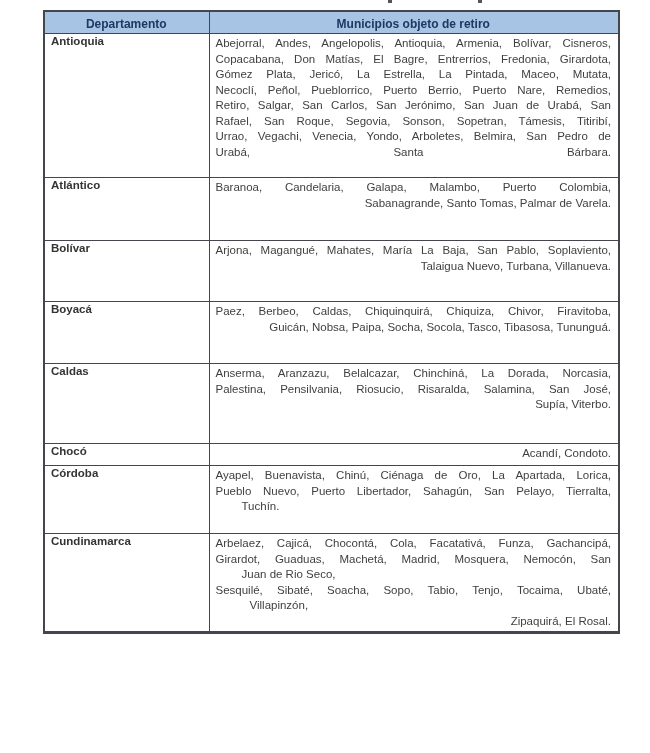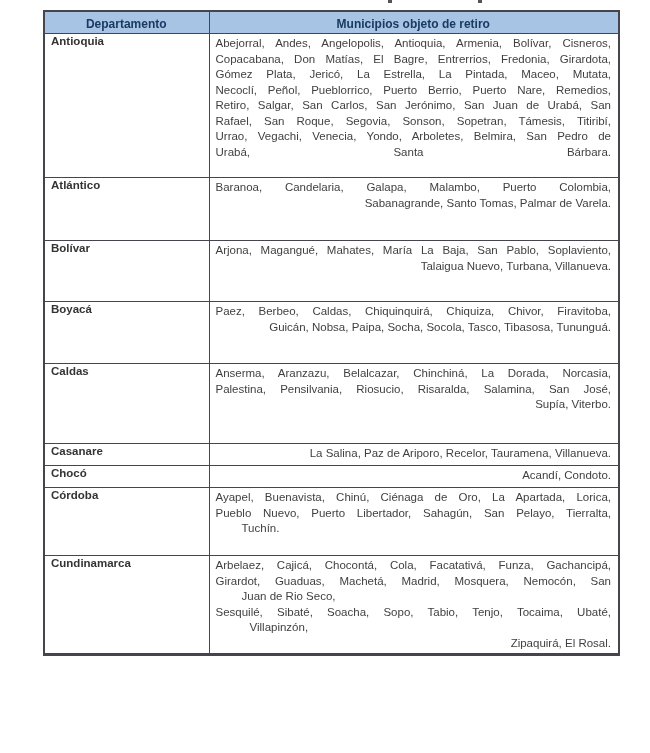--- a/index.html
+++ b/index.html
@@ -112,26 +112,20 @@
     </tr>
     <tr style="height:80px;">
       <td class="dep">Caldas</td>
       <td class="mun">
         <div class="line lj">Anserma, Aranzazu, Belalcazar, Chinchiná, La Dorada, Norcasia,</div>
         <div class="line lj">Palestina, Pensilvania, Riosucio, Risaralda, Salamina, San José,</div>
         <div class="line ll">Supía, Viterbo.</div>
       </td>
     </tr>
     <tr style="height:22px;">
-      <td class="dep">Casanare</td>
-      <td class="mun">
-        <div class="line ll">La Salina, Paz de Ariporo, Recelor, Tauramena, Villanueva.</div>
-      </td>
-    </tr>
-    <tr style="height:22px;">
       <td class="dep">Chocó</td>
       <td class="mun">
         <div class="line ll">Acandí, Condoto.</div>
       </td>
     </tr>
     <tr style="height:68px;">
       <td class="dep">Córdoba</td>
       <td class="mun">
         <div class="line lj">Ayapel, Buenavista, Chinú, Ciénaga de Oro, La Apartada, Lorica,</div>
         <div class="line lj">Pueblo Nuevo, Puerto Libertador, Sahagún, San Pelayo, Tierralta,</div>

